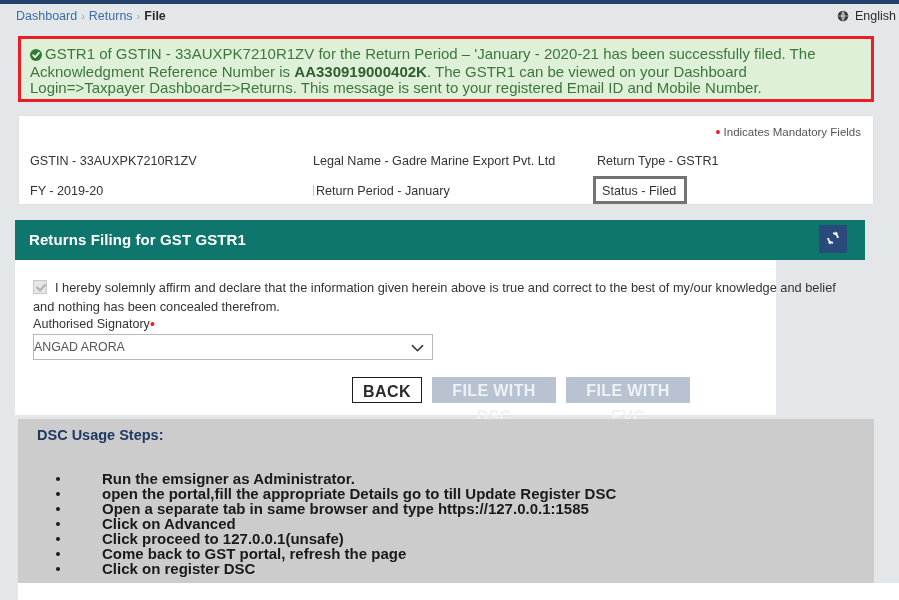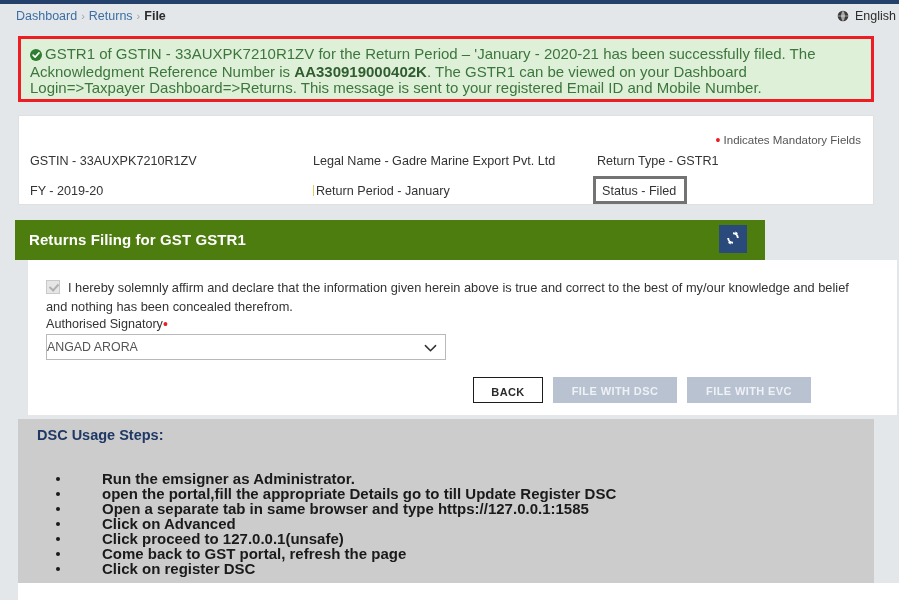--- a/index.html
+++ b/index.html
@@ -105,21 +105,21 @@
     top: 115px;
     left: 18px;
     width: 856px;
     height: 90px;
     background: #ffffff;
     box-sizing: border-box;
     border: 1px solid #e0e0e0;
   }
   .mandatory-note {
     position: absolute;
-    top: 16px;
+    top: 8px;
     right: 12px;
     font-size: 11.5px;
     color: #555555;
     white-space: nowrap;
   }
   .mandatory-note .star { color: #ee1c25; font-size: 14px; vertical-align: -1px;}
   .info-row {
     position: absolute;
     left: 0;
     width: 856px;
@@ -158,23 +158,24 @@
     font-size: 12.6px;
     color: #333333;
     line-height: 18px;
   }
 
   
   .teal-head {
     position: absolute;
     top: 220px;
     left: 15px;
-    width: 750px;
+    width: 828px;
     height: 40px;
-    background: #4d7c0f;
+    background: #0f766e;
+    padding-left: 22px;
   }
   .teal-title {
     position: absolute;
     left: 14px;
     top: 11px;
     color: #ffffff;
     font-size: 15px;
     font-weight: bold;
     letter-spacing: 0.1px;
     white-space: nowrap;
@@ -189,22 +190,22 @@
     display: flex;
     align-items: center;
     justify-content: center;
     cursor: pointer;
   }
 
   
   .form-body {
     position: absolute;
     top: 260px;
-    left: 28px;
-    width: 869px;
+    left: 15px;
+    width: 761px;
     height: 155px;
     background: #ffffff;
   }
   .declaration {
     position: absolute;
     top: 18px;
     left: 18px;
     width: 820px;
     font-size: 12.8px;
     line-height: 19px;
@@ -268,21 +269,21 @@
     top: 117px;
     right: 86px;
     height: 26px;
   }
   .btn {
     display: inline-block;
     vertical-align: top;
     height: 26px;
     line-height: 26px;
     box-sizing: border-box;
-    font-size: 11px;
+    font-size: 16px;
     font-weight: bold;
     letter-spacing: 0.4px;
     text-align: center;
     font-family: "Liberation Sans", sans-serif;
   }
   .btn-back {
     width: 70px;
     background: #ffffff;
     color: #2b2b2b;
     border: 1px solid #1c1c1c;

